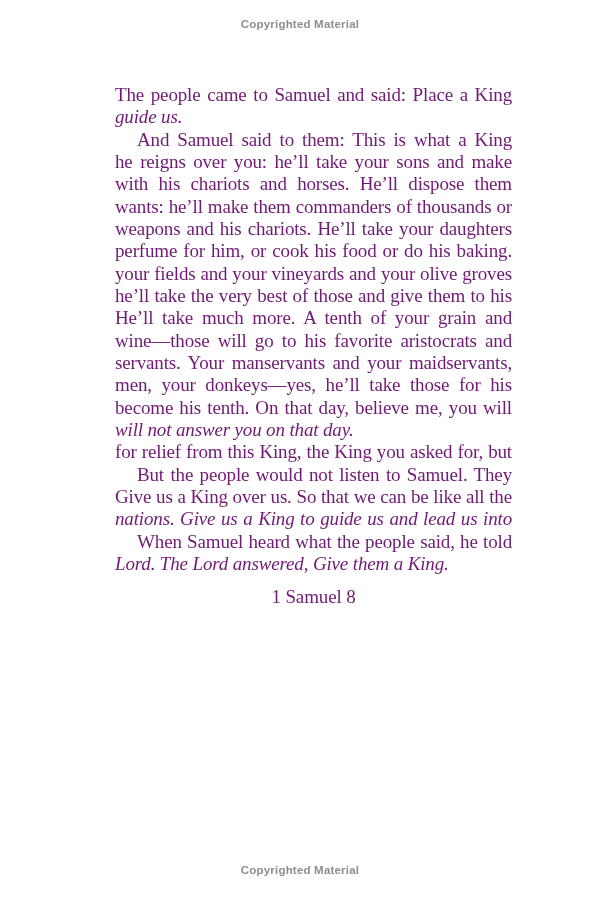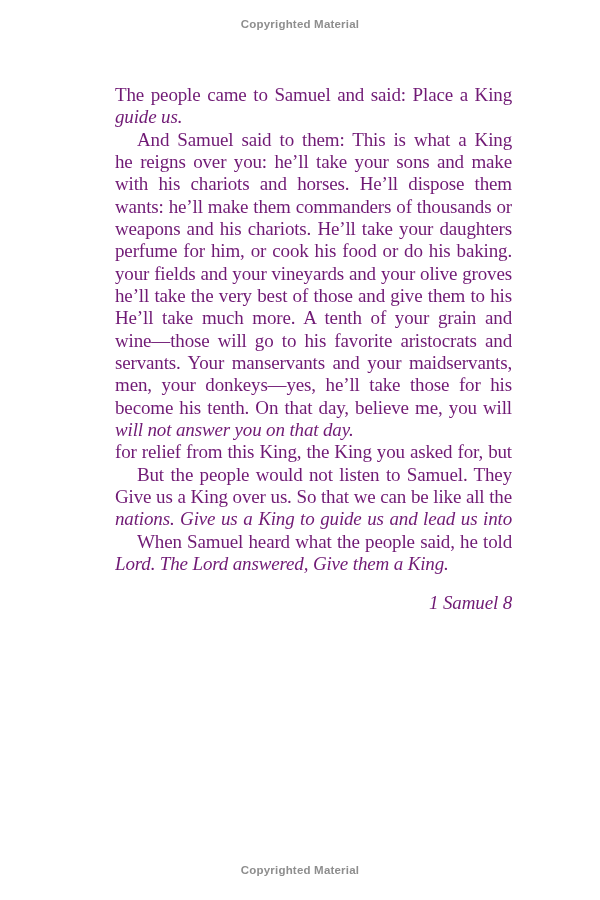--- a/index.html
+++ b/index.html
@@ -41,23 +41,22 @@
   }
   .line {
     text-align: justify;
     text-align-last: justify;
     height: 22.33px;
     overflow: hidden;
   }
   .line.last { text-align-last: left; font-style: italic; }
   .line.indent { text-indent: 22px; }
   .attribution {
-    text-align: right;
-    font-style: italic;
-    margin-top: 17px;
+    text-align: center;
+    margin-top: 11px;
     height: 22.33px;
   }
 </style>
 </head>
 <body>
 
 <div class="page">
   <div class="notice top">Copyrighted Material</div>
 
   <div class="text-block">

